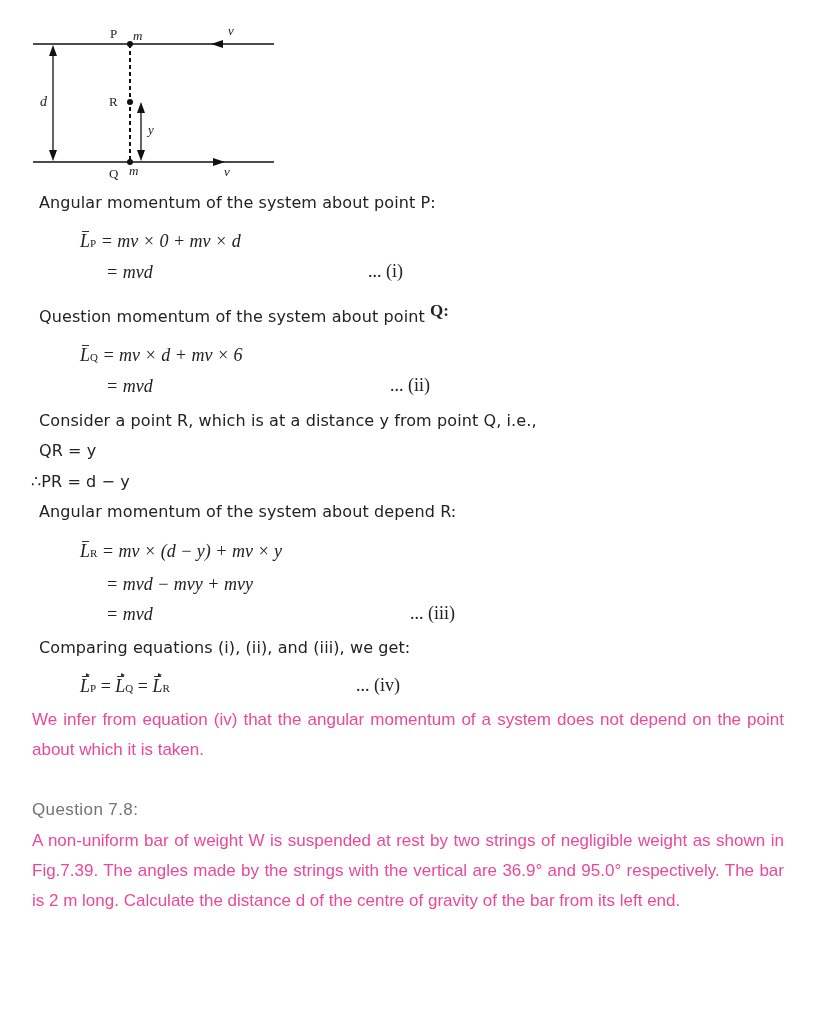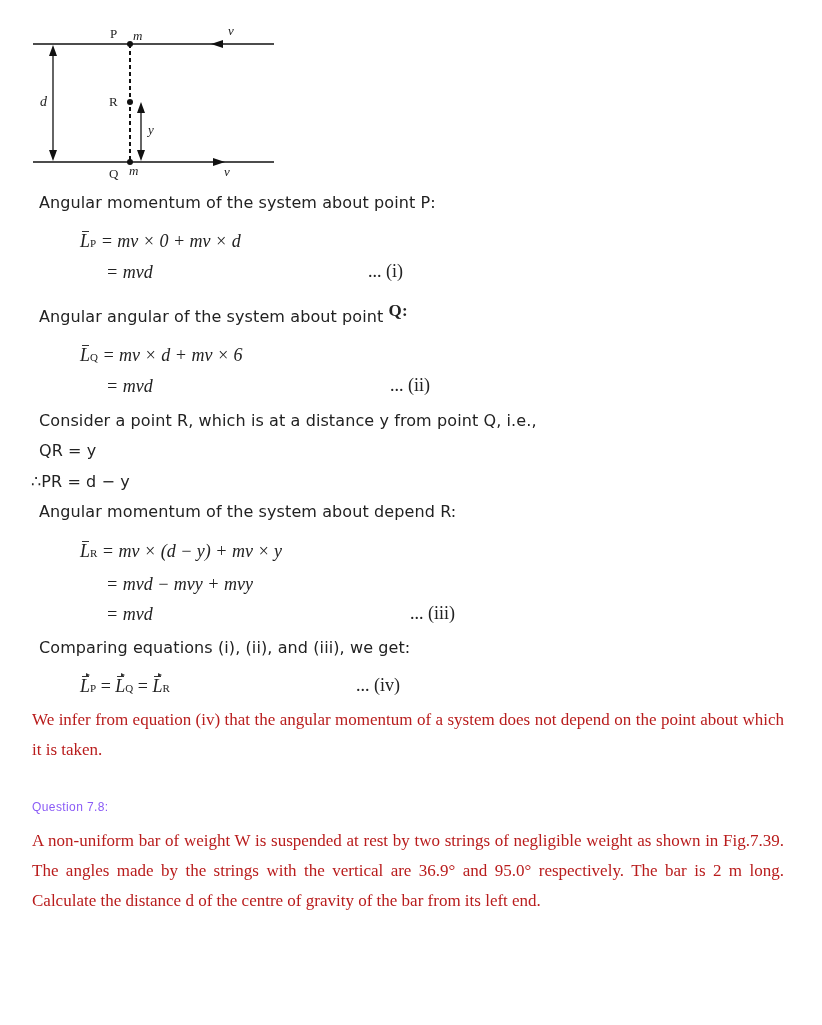--- a/index.html
+++ b/index.html
@@ -15,22 +15,22 @@
     .vec { position: relative; display: inline-block; font-style: italic; }
     .vec::before {
       content: ""; position: absolute; left: 2px; right: 1px; top: 1px;
       border-top: 1px solid #333;
     }
     .vec.arrow::after {
       content: ""; position: absolute; right: 0px; top: -2px;
       border-left: 4px solid #333; border-top: 2.5px solid transparent; border-bottom: 2.5px solid transparent;
     }
     .eqnum { font-family: "Liberation Serif", serif; font-size: 18px; color: #222; }
-    .para { font-family: Liberation Serif, serif; font-size: 17px; line-height: 30px; color: #b91c1c; white-space: normal; text-align: justify; }
-    .qhead { font-family: "Liberation Sans", sans-serif; font-size: 12px; color: #8b5cf6; letter-spacing: 0.4px; text-align: right; }
+    .para { font-family: Liberation Sans, sans-serif; font-size: 17px; line-height: 30px; color: #ec4899; white-space: normal; text-align: justify; }
+    .qhead { font-family: "Liberation Sans", sans-serif; font-size: 17px; color: #737373; letter-spacing: 0.4px; text-align: right; }
     .bold-serif { font-family: "Liberation Serif", serif; font-weight: bold; font-size: 17px; }
     svg text { font-family: "Liberation Serif", serif; }
   </style>
 </head>
 <body>
 
 <svg class="abs" style="left:0;top:0" width="300" height="190">
   <line x1="33" y1="44" x2="274" y2="44" stroke="#111" stroke-width="1.3"></line>
   <line x1="33" y1="162" x2="274" y2="162" stroke="#111" stroke-width="1.3"></line>
   <line x1="130" y1="44" x2="130" y2="162" stroke="#111" stroke-width="2" stroke-dasharray="4,3"></line>
@@ -62,21 +62,21 @@
 
 <div class="abs txt" style="left:32px;top:193px">Angular momentum of the system about point P:</div>
 <div class="abs math" style="left:36px;top:230px">
   <span class="vec">L</span><span class="sub">P</span>
   <i>= mv × 0 + mv × d</i>
 </div>
 <div class="abs math" style="left:62px;top:261px"><i>= mvd</i></div>
 <div class="abs eqnum" style="left:368px;top:261px">... (i)</div>
 
 <div class="abs txt" style="left:32px;top:307px">
-  <span>Angular angular of the system about point</span>
+  <span>Question momentum of the system about point</span>
   <span class="bold-serif" style="position:relative;top:-6px">Q:</span>
 </div>
 <div class="abs math" style="left:36px;top:344px">
   <span class="vec">L</span><span class="sub">Q</span>
   <i>= mv × d + mv × 6</i>
 </div>
 <div class="abs math" style="left:62px;top:375px"><i>= mvd</i></div>
 <div class="abs eqnum" style="left:390px;top:375px">... (ii)</div>
 
 <div class="abs txt" style="left:32px;top:411px">Consider a point R, which is at a distance y from point Q, i.e.,</div>

